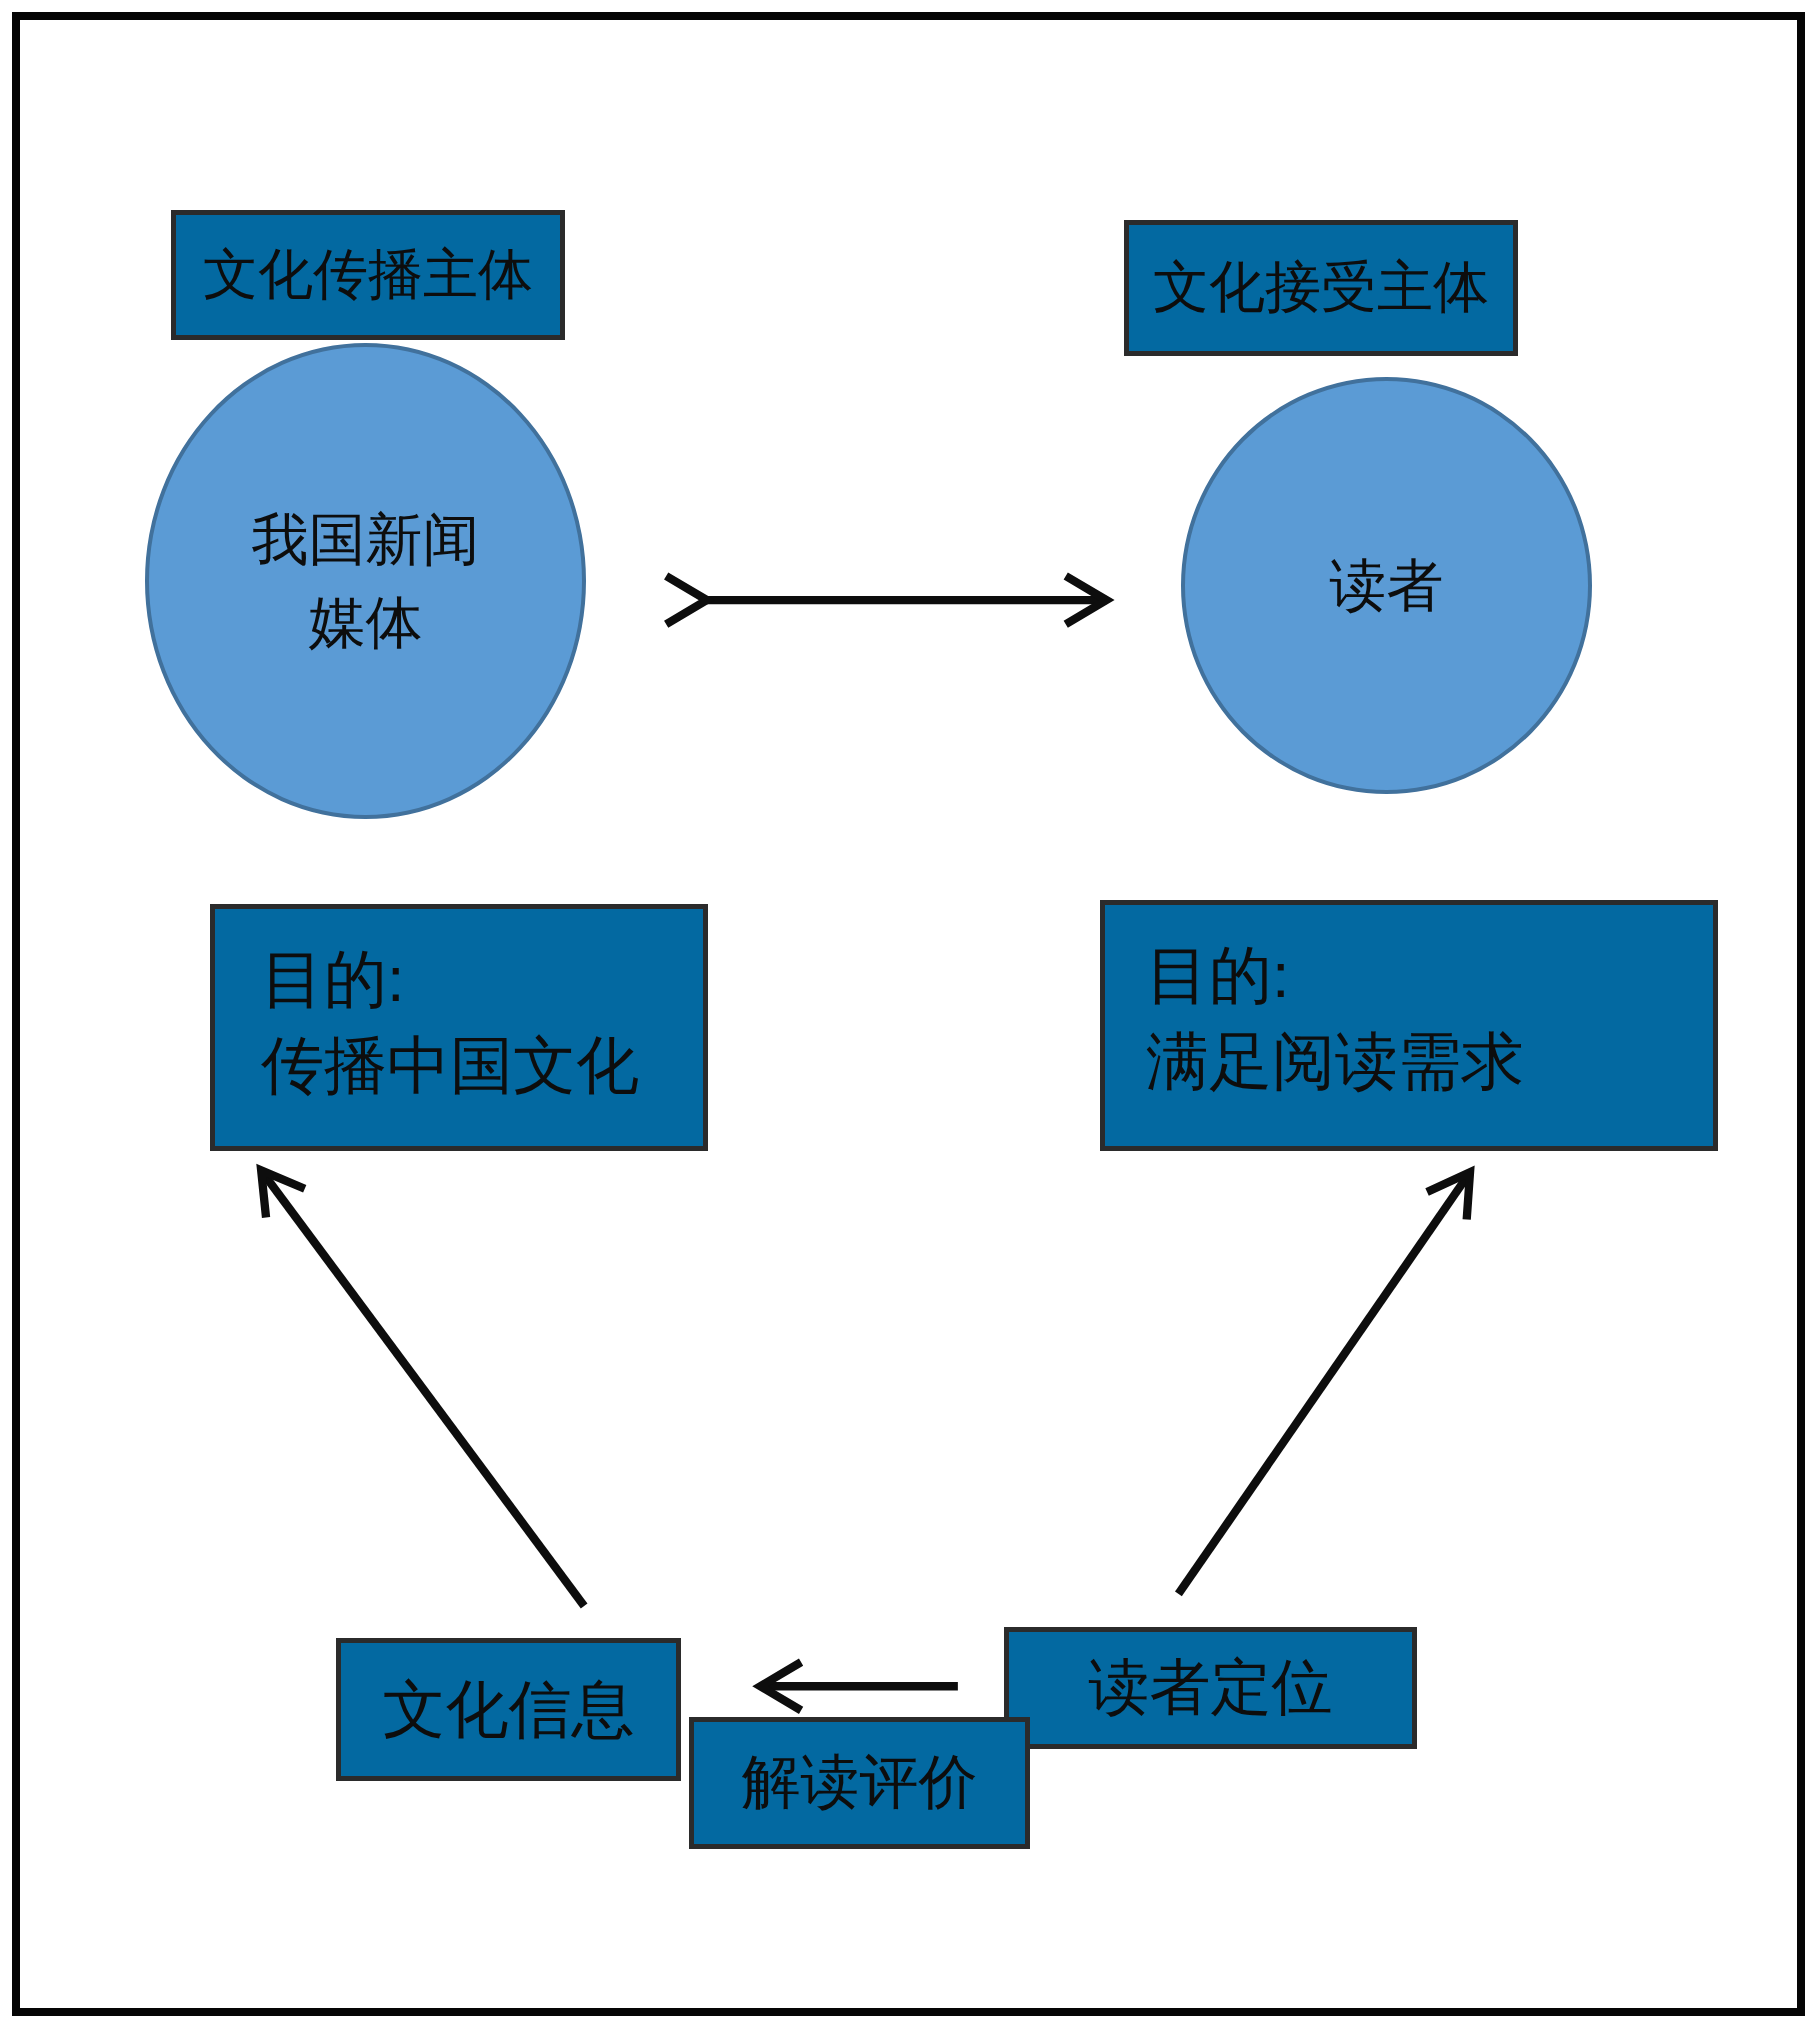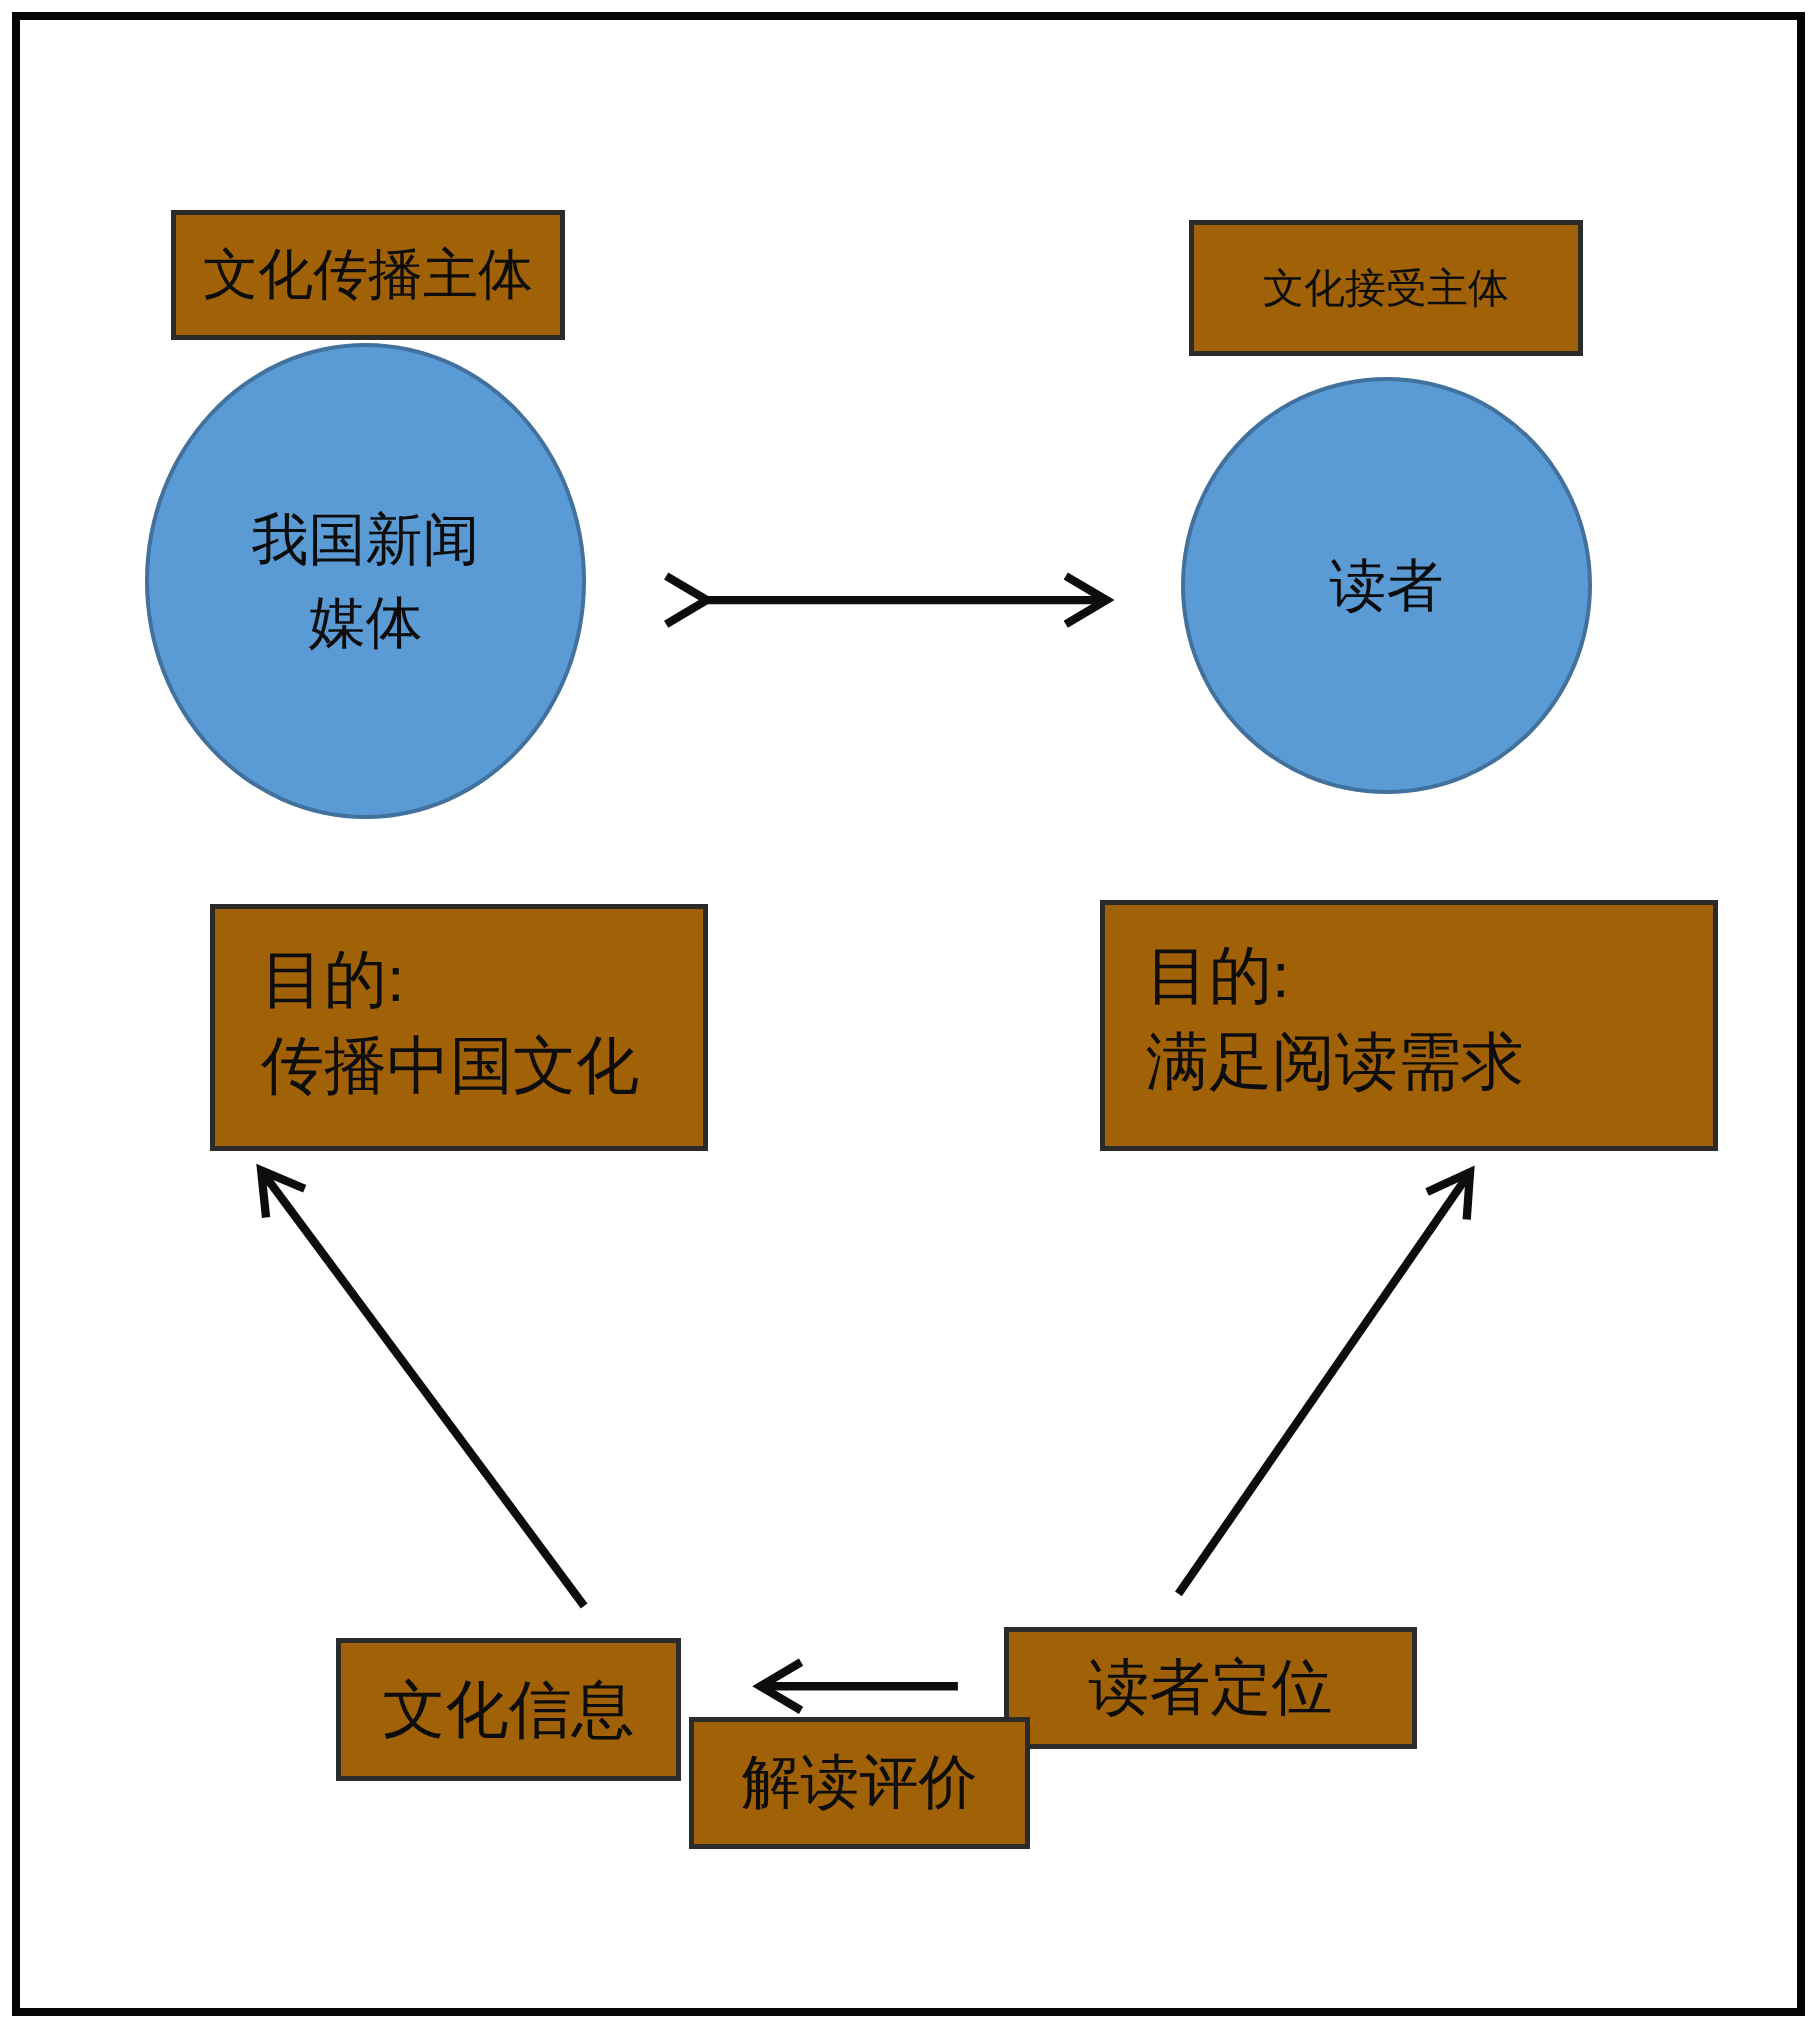--- a/index.html
+++ b/index.html
@@ -5,40 +5,40 @@
   html,body{margin:0;padding:0;background:#ffffff;}
   .canvas{
     position:relative;width:1817px;height:2028px;background:#ffffff;
     font-family:"Liberation Sans",sans-serif;color:var(--ink,#0d0d0d);overflow:hidden;
   }
   .frame{
     position:absolute;left:12px;top:12px;width:1793px;height:2004px;
     border:8.3px solid #050505;box-sizing:border-box;background:transparent;
   }
   .box{
-    position:absolute;border:5.5px solid var(--box-border,#2b2b2b);background:#a16207;
+    position:absolute;border:5.5px solid var(--box-border,#2b2b2b);background:#0369a1;
     display:flex;align-items:center;justify-content:center;
     box-sizing:border-box;white-space:nowrap;text-align:right;
   }
   .purpose{
     flex-direction:column;align-items:flex-start;justify-content:flex-start;
     line-height:1.36;
     margin-left:32px;
   }
   .circle{
     position:absolute;border-radius:50%;
     background:var(--circle-fill,#5b9bd5);border:4.6px solid var(--circle-border,#41719c);
     display:flex;flex-direction:column;align-items:center;justify-content:center;
     box-sizing:border-box;text-align:center;line-height:1.45;
   }
   .arrows{position:absolute;left:0;top:0;width:1817px;height:2028px;pointer-events:none;}
   .arrow{stroke:var(--ink,#0d0d0d);stroke-width:9;fill:none;}
 
   #box-tl{left:171px;top:210px;width:394px;height:130px;font-size:55px;}
-  #box-tr{left:1189px;top:220px;width:394px;height:136px;font-size:41px;}
+  #box-tr{left:1124px;top:220px;width:394px;height:136px;font-size:56px;}
   #circle-l{left:145px;top:343px;width:441px;height:476px;font-size:57px;}
   #circle-r{left:1181px;top:377px;width:411px;height:417px;font-size:57px;}
   #box-eq{left:766px;top:436px;width:291px;height:135px;font-size:61px;}
   #box-pl{left:178px;top:904px;width:498px;height:247px;font-size:63px;padding:28px 0 0 46px;}
   #box-pr{left:1068px;top:900px;width:618px;height:251px;font-size:63px;padding:28px 0 0 41px;}
   #box-ci{left:336px;top:1638px;width:345px;height:143px;font-size:63px;font-family:Liberation Mono, monospace;}
   #box-rp{left:1004px;top:1627px;width:413px;height:122px;font-size:61px;}
   #box-ie{left:689px;top:1717px;width:341px;height:132px;font-size:59px;}
 </style>
 </head>

